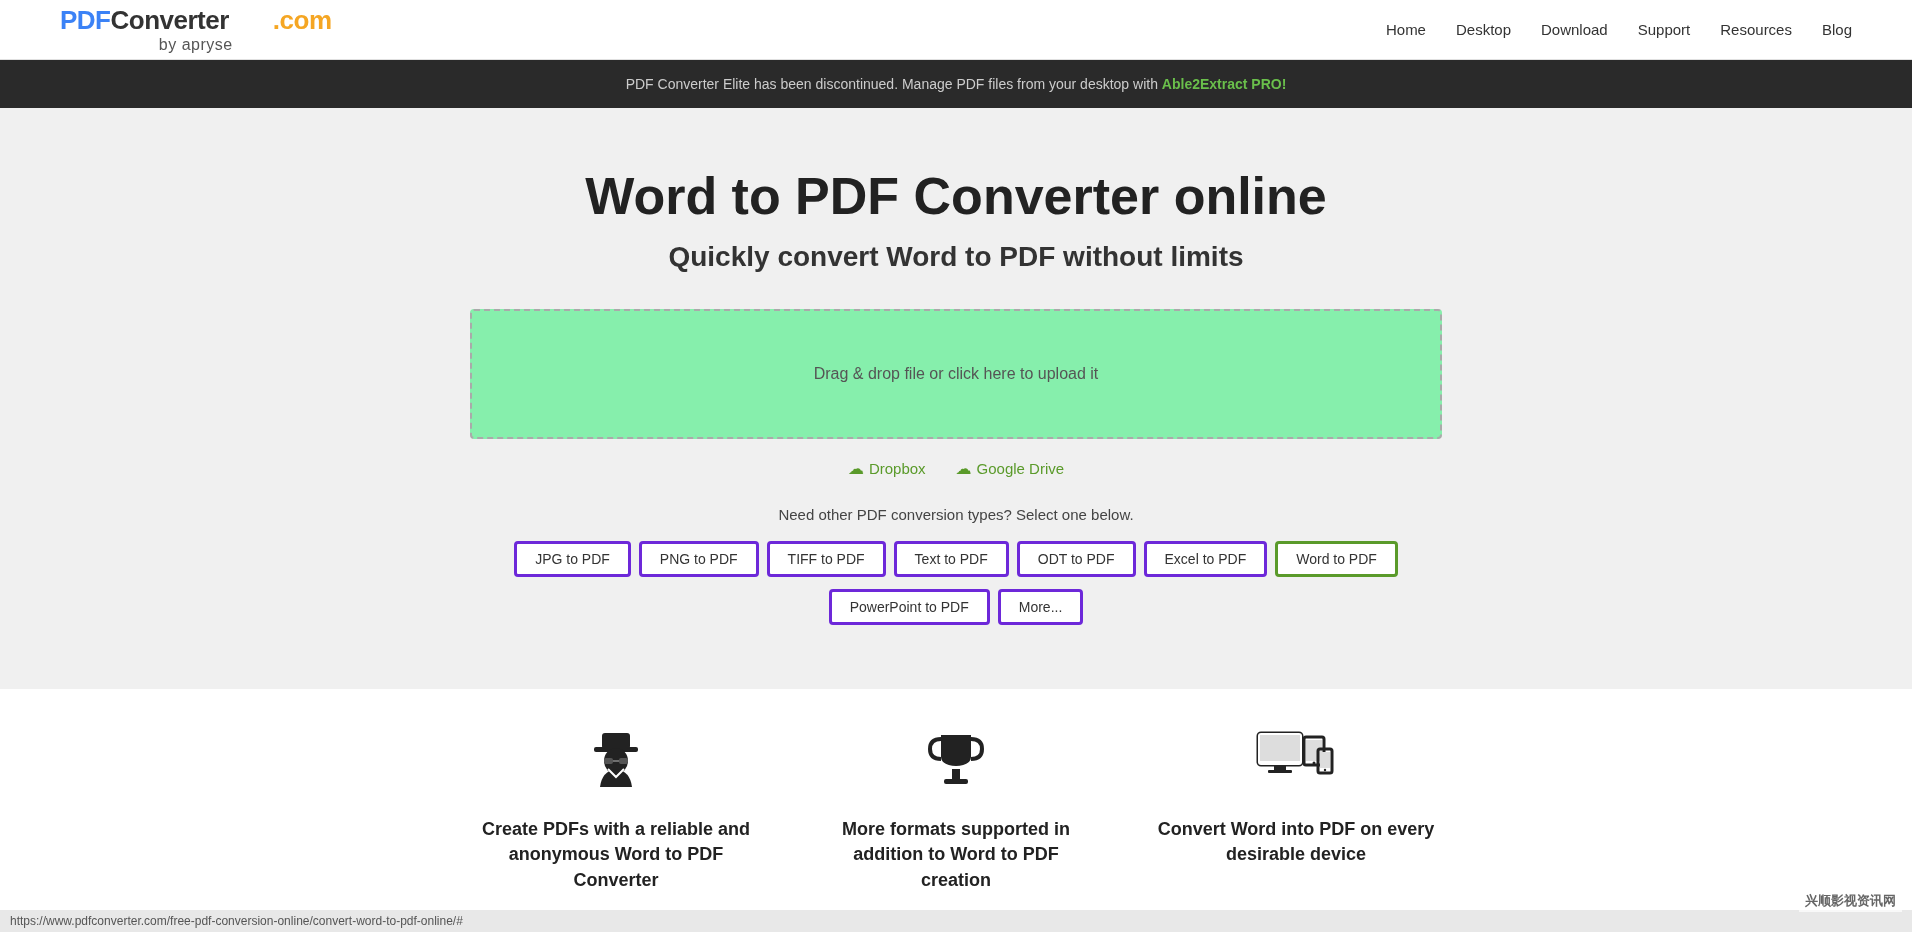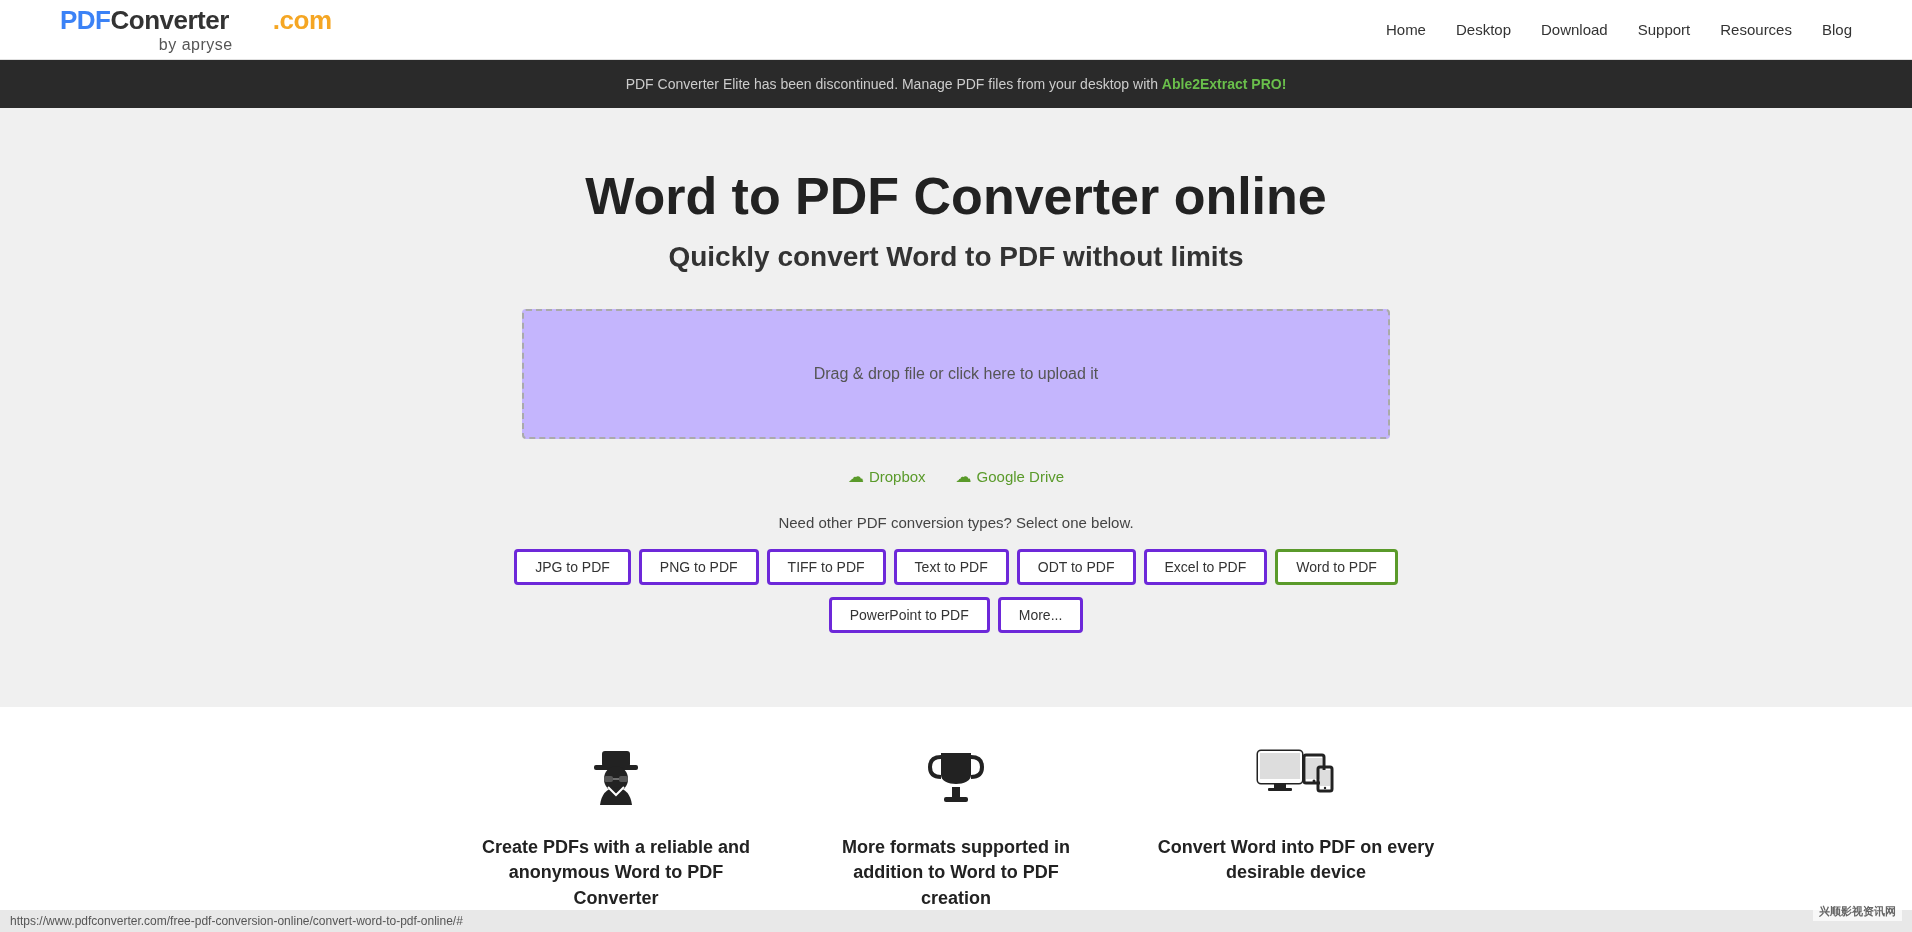--- a/index.html
+++ b/index.html
@@ -53,21 +53,21 @@
     }
     .banner a {
       color: #6abf4b;
       text-decoration: none;
       font-weight: bold;
     }
 
     
     .main-content {
       background: #f0f0f0;
-      padding: 60px 20px 34px;
+      padding: 60px 20px 24px;
       text-align: center;
       border-radius: 31px;
     }
     .main-title {
       font-size: 52px;
       font-weight: bold;
       color: #222;
       margin-bottom: 16px;
       line-height: 1.1;
     }
@@ -75,24 +75,24 @@
       font-size: 28px;
       color: #333;
       margin-bottom: 36px;
       font-weight: 600;
     }
 
     
     .drop-zone {
       border: 2px dashed #aaa;
       border-radius: 4px;
-      background: #c4b5fd;
-      width: 868px;
+      background: #86efac;
+      width: 972px;
       height: 130px;
-      margin: 0 auto 28px;
+      margin: 0 auto 20px;
       display: flex;
       align-items: center;
       justify-content: center;
       cursor: pointer;
     }
     .drop-zone-text {
       color: #555;
       font-size: 16px;
     }
 
@@ -185,24 +185,24 @@
       padding: 4px 10px;
       position: fixed;
       bottom: 0;
       left: 0;
       right: 0;
     }
 
     
     .watermark {
       position: fixed;
-      bottom: 11px;
+      bottom: 20px;
       right: 10px;
       color: #666;
-      font-size: 11px;
+      font-size: 13px;
       font-weight: bold;
       background: rgba(255,255,255,0.7);
       padding: 2px 6px;
     }
 
     .logo-brand {
       display: flex;
       align-items: baseline;
       gap: 0;
     }

